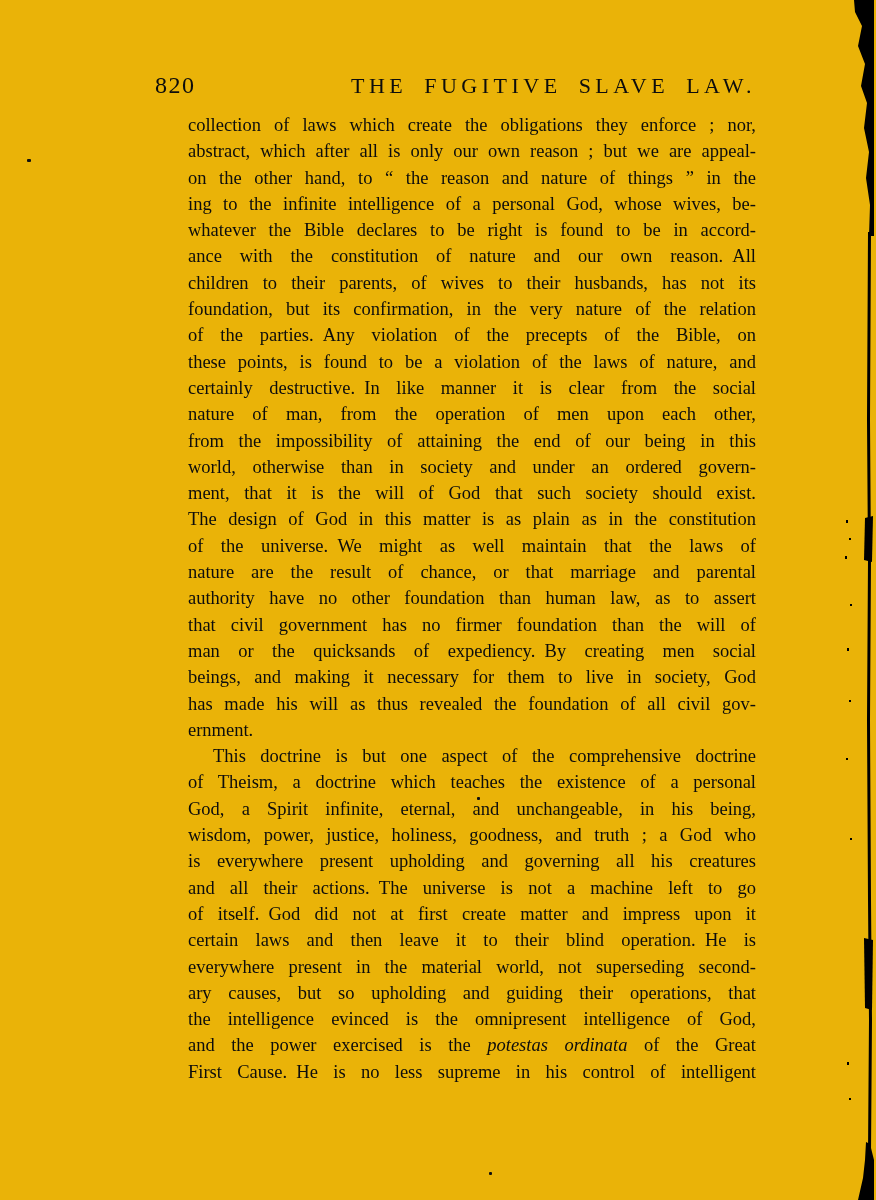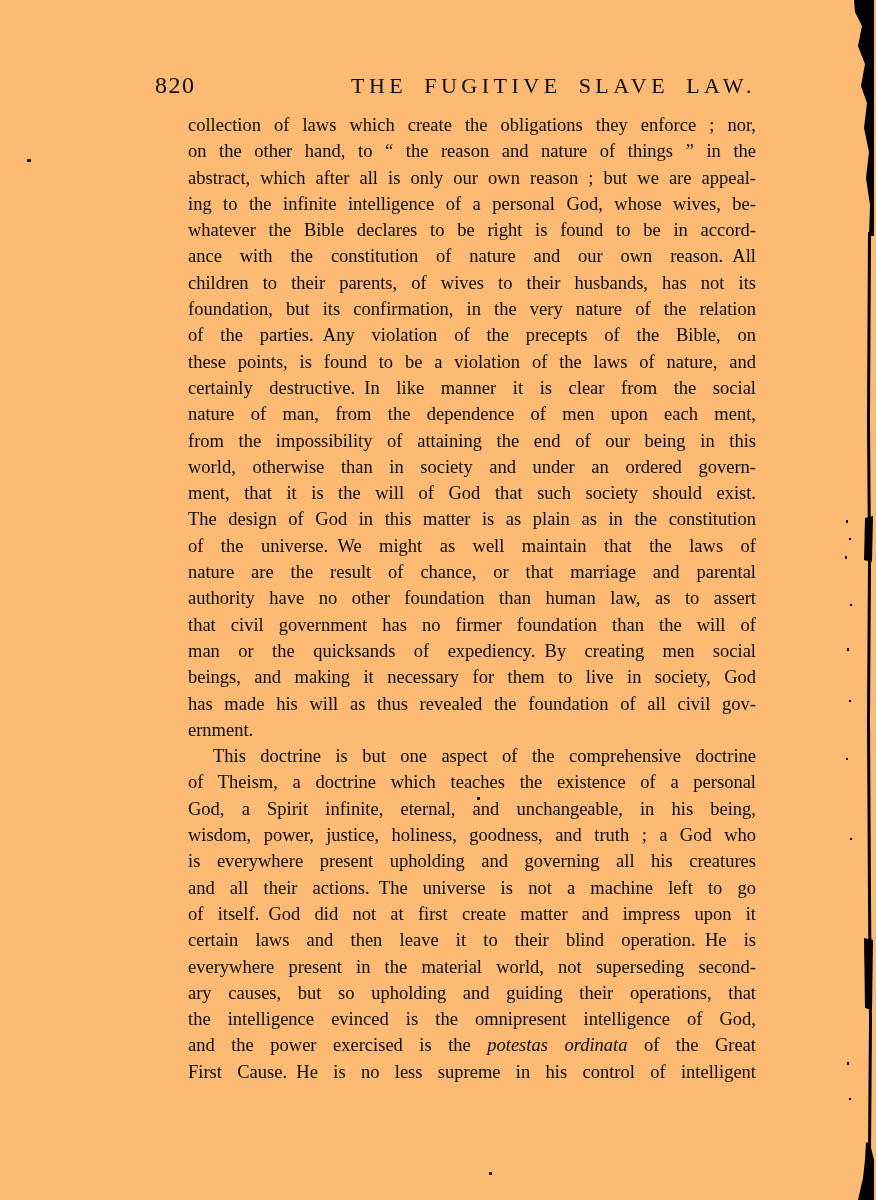--- a/index.html
+++ b/index.html
@@ -1,17 +1,17 @@
 <!DOCTYPE html>
 <html><head>
 <meta charset="utf-8">
 <style>
   html,body{margin:0;padding:0;background:#e8e8e8;}
   .sheet{
-    position:relative;width:876px;height:1200px;background:#fdba74;
+    position:relative;width:876px;height:1200px;background:#eab308;
     overflow:hidden;font-family:"Liberation Serif","DejaVu Serif",serif;
     color:#0d0d0d;
   }
   .header-row{position:absolute;top:68px;left:152px;width:604px;height:34px;}
   .page-number{
     position:absolute;left:3px;top:4px;font-size:24px;letter-spacing:1.5px;
   }
   .running-title{
     text-align:right;font-size:22px;letter-spacing:4.5px;word-spacing:7px;
     padding-top:5px;
@@ -37,31 +37,31 @@
 <div class="sheet">
 
   <div class="header-row">
     <div class="page-number">820</div>
     <div class="running-title">THE FUGITIVE SLAVE LAW.</div>
   </div>
 
   <div class="text-body">
       <div class="paragraph">
         <div class="line"><span>collection of laws which create the obligations they enforce ; nor,</span></div>
+        <div class="line"><span>abstract, which after all is only our own reason ; but we are appeal-</span></div>
         <div class="line"><span>on the other hand, to “ the reason and nature of things ” in the</span></div>
-        <div class="line"><span>abstract, which after all is only our own reason ; but we are appeal-</span></div>
         <div class="line"><span>ing to the infinite intelligence of a personal God, whose wives, be-</span></div>
         <div class="line"><span>whatever the Bible declares to be right is found to be in accord-</span></div>
         <div class="line"><span>ance with the constitution of nature and our own reason. All</span></div>
         <div class="line"><span>children to their parents, of wives to their husbands, has not its</span></div>
         <div class="line"><span>foundation, but its confirmation, in the very nature of the relation</span></div>
         <div class="line"><span>of the parties. Any violation of the precepts of the Bible, on</span></div>
         <div class="line"><span>these points, is found to be a violation of the laws of nature, and</span></div>
         <div class="line"><span>certainly destructive. In like manner it is clear from the social</span></div>
-        <div class="line"><span>nature of man, from the dependence of men upon each ment,</span></div>
+        <div class="line"><span>nature of man, from the operation of men upon each other,</span></div>
         <div class="line"><span>from the impossibility of attaining the end of our being in this</span></div>
         <div class="line"><span>world, otherwise than in society and under an ordered govern-</span></div>
         <div class="line"><span>ment, that it is the will of God that such society should exist.</span></div>
         <div class="line"><span>The design of God in this matter is as plain as in the constitution</span></div>
         <div class="line"><span>of the universe. We might as well maintain that the laws of</span></div>
         <div class="line"><span>nature are the result of chance, or that marriage and parental</span></div>
         <div class="line"><span>authority have no other foundation than human law, as to assert</span></div>
         <div class="line"><span>that civil government has no firmer foundation than the will of</span></div>
         <div class="line"><span>man or the quicksands of expediency. By creating men social</span></div>
         <div class="line"><span>beings, and making it necessary for them to live in society, God</span></div>

